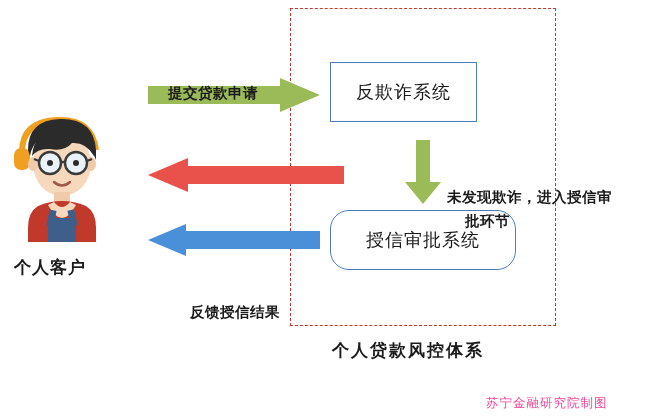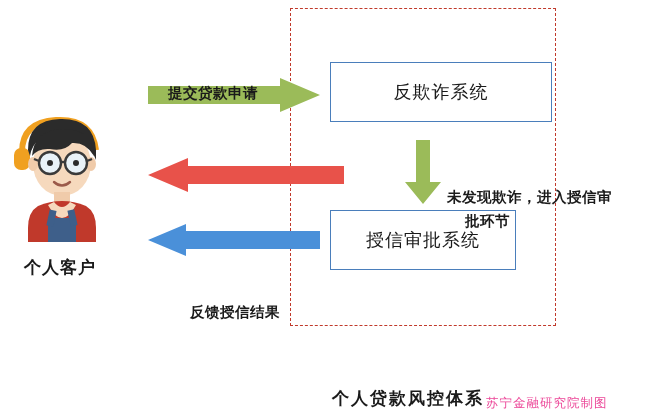--- a/index.html
+++ b/index.html
@@ -36,28 +36,29 @@
     display: flex;
     align-items: center;
     justify-content: center;
     color: #1a1a1a;
     font-size: 18px;
     letter-spacing: 1px;
   }
   #box-antifraud {
     left: 330px;
     top: 62px;
-    width: 222px;
+    width: 147px;
     height: 60px;
   }
   #box-credit {
     left: 330px;
     top: 210px;
     width: 186px;
     height: 60px;
+    border-radius: 19px;
   }
 
   
   .arrow {
     position: absolute;
   }
 
   
   .label {
     position: absolute;
@@ -69,36 +70,35 @@
     margin-top: 40px;
   }
   #label-submit { left: 168px; top: 44px; }
   #label-reject { left: 163px; top: 127px; }
   #label-feedback { left: 190px; top: 263px; }
   #label-passed-1 { left: 447px; top: 148px; }
   #label-passed-2 { left: 465px; top: 172px; }
 
   #label-customer {
     position: absolute;
-    left: 24px;
+    left: 14px;
     top: 256px;
     color: #1a1a1a;
     font-size: 17px;
     font-weight: bold;
     letter-spacing: 1px;
   }
   #caption {
     position: absolute;
     left: 332px;
     top: 339px;
     color: #1a1a1a;
     font-size: 17px;
     font-weight: bold;
     letter-spacing: 2px;
-    margin-top: 48px;
   }
   #credit-note {
     position: absolute;
     left: 486px;
     top: 395px;
     color: #ec4899;
     font-size: 12.5px;
     letter-spacing: 1px;
   }
 

